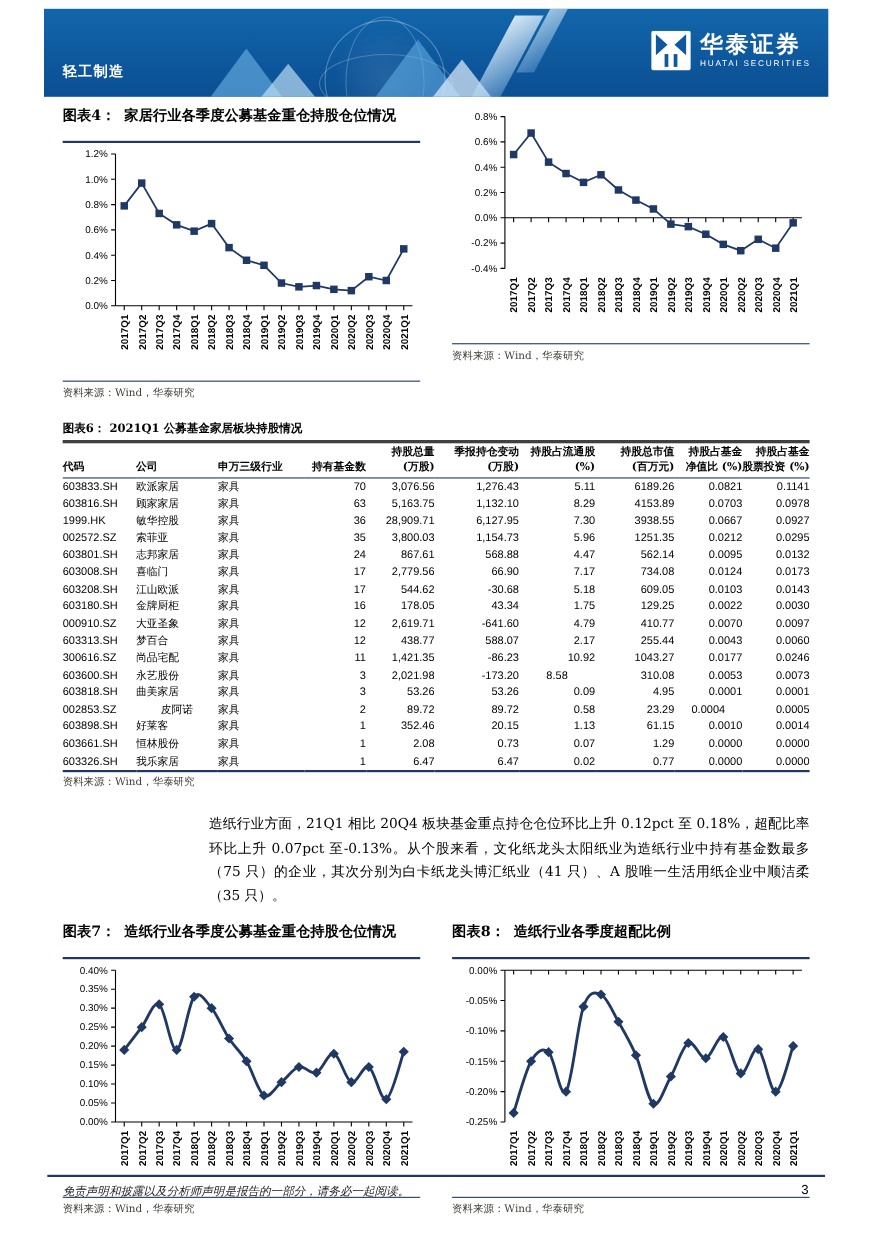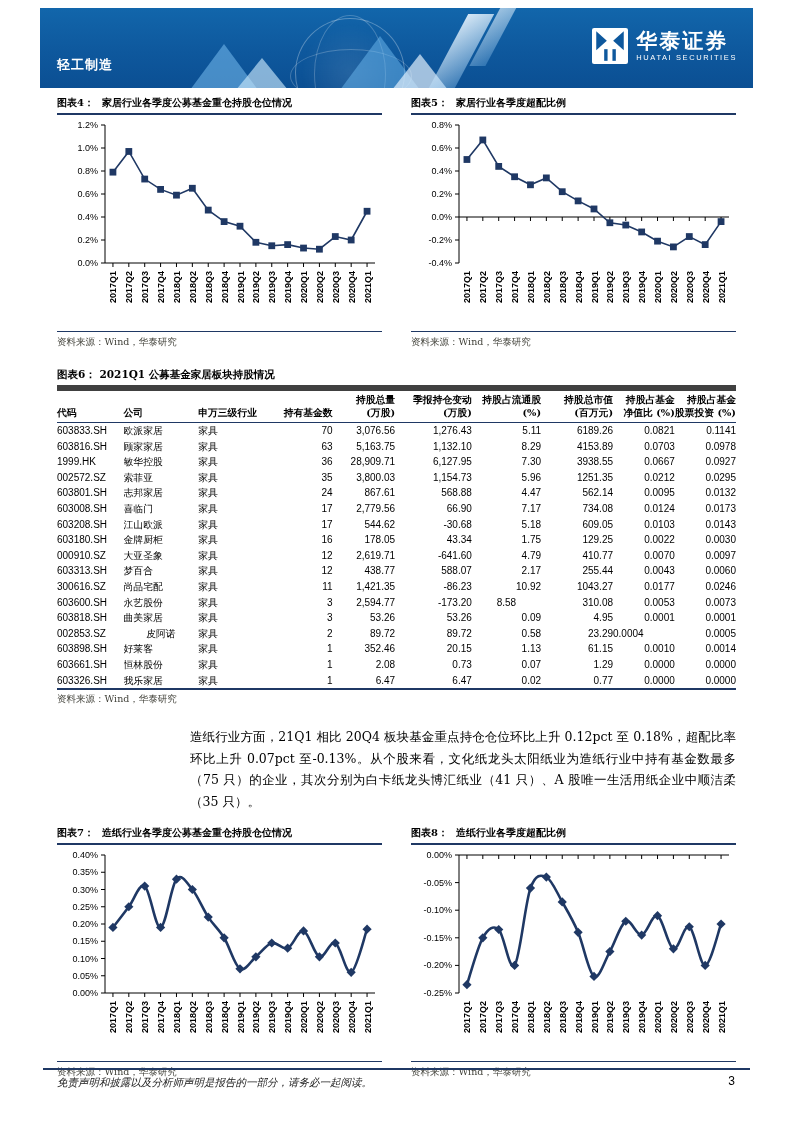--- a/index.html
+++ b/index.html
@@ -30,32 +30,32 @@
                      font-family:"DejaVu Serif", serif; letter-spacing:1px; }
   .brand { position:absolute; right:16px; top:20px; display:flex; align-items:center; gap:8px; }
   .brand-text { color:#fff; }
   .brand-cn { font-size:21px; font-weight:bold; letter-spacing:2px; line-height:22px; }
   .brand-en { font-size:7.5px; letter-spacing:1.6px; margin-top:1px; }
 
   
   .content { position:absolute; left:57px; top:96px; width:679px; }
   .fig-row { display:flex; gap:29px; }
   .fig { width:325px; }
-  .fig-title { font-size:10px; font-weight:bold; color:#000;
+  .fig-title { font-size:13px; font-weight:bold; color:#000;
                font-family:"DejaVu Serif", serif;
-               border-bottom:2px solid #1f3864; padding-bottom:3px; white-space:nowrap; }
+               border-bottom:2px solid #1f3864; padding-bottom:14px; white-space:nowrap; }
   .fig-title .lbl { margin-right:8px; }
   .fig-src { border-top:1px solid #1f3864; margin-top:2px; padding-top:4px;
              font-size:9.5px; color:#3f3f37; font-family:"DejaVu Serif", serif; }
   .chart-box { width:325px; height:214px; }
 
   
   .tbl-section { margin-top:14px; }
   .tbl-title { font-size:10.5px; font-weight:bold; font-family:"DejaVu Serif", serif;
-               border-bottom:6px solid #404040; padding-bottom:3px;margin-top:19px; }
+               border-bottom:3px solid #404040; padding-bottom:3px;margin-top:19px; }
   table.holdings { width:100%; border-collapse:collapse; table-layout:fixed; margin-top:1px; }
   table.holdings th { font-size:9.8px; font-weight:bold; font-family:"DejaVu Serif", serif;
                vertical-align:bottom; padding:2px 0 3px 0; line-height:12.5px; white-space:nowrap; }
   table.holdings tbody td { font-size:10px; line-height:15.6px; white-space:nowrap; overflow:hidden;
                font-family:"Liberation Sans", sans-serif; color:#000; }
   table.holdings td.cjk { font-family:"DejaVu Serif", serif; font-size:9.8px; }
   table.holdings thead tr { border-bottom:1.5px solid #1f3864; }
   table.holdings tbody tr:last-child { border-bottom:2px solid #1f3864; }
   .tbl-src { margin-top:3px; font-size:9.5px; color:#3f3f37; font-family:"DejaVu Serif", serif; }
 
@@ -172,23 +172,20 @@
               <rect x="227.24705882352941" y="126.19999999999999" width="6.8" height="6.8" fill="#1f3864"></rect>
               <rect x="243.12941176470588" y="129.65" width="6.8" height="6.8" fill="#1f3864"></rect>
               <rect x="259.01176470588234" y="130.79999999999998" width="6.8" height="6.8" fill="#1f3864"></rect>
               <rect x="274.89411764705886" y="118.14999999999999" width="6.8" height="6.8" fill="#1f3864"></rect>
               <rect x="290.7764705882353" y="121.6" width="6.8" height="6.8" fill="#1f3864"></rect>
               <rect x="306.6588235294118" y="92.85" width="6.8" height="6.8" fill="#1f3864"></rect>
             </svg></div>
         <div class="fig-src">资料来源：Wind，华泰研究</div>
       </div>
       <div class="fig">
-        <div class="fig-title">
-          <span class="lbl">图表5：</span><span>家居行业各季度超配比例</span>
-        </div>
         <div class="chart-box" id="chart1"><svg width="325" height="214" viewBox="0 0 325 214" font-family="Liberation Sans, sans-serif">
               <line x1="48" y1="10" x2="48" y2="148" stroke="#000" stroke-width="1"></line>
               <line x1="44" y1="10" x2="48" y2="10" stroke="#000" stroke-width="1"></line>
               <text x="41" y="13" text-anchor="end" font-size="9" fill="#000">0.8%</text>
               <line x1="44" y1="33.000000000000014" x2="48" y2="33.000000000000014" stroke="#000" stroke-width="1"></line>
               <text x="41" y="36.000000000000014" text-anchor="end" font-size="9" fill="#000">0.6%</text>
               <line x1="44" y1="56" x2="48" y2="56" stroke="#000" stroke-width="1"></line>
               <text x="41" y="59" text-anchor="end" font-size="9" fill="#000">0.4%</text>
               <line x1="44" y1="79" x2="48" y2="79" stroke="#000" stroke-width="1"></line>
               <text x="41" y="82" text-anchor="end" font-size="9" fill="#000">0.2%</text>
@@ -444,21 +441,21 @@
               <td style="text-align:right">10.92</td>
               <td style="text-align:right">1043.27</td>
               <td style="text-align:right">0.0177</td>
               <td style="text-align:right">0.0246</td>
             </tr>
             <tr>
               <td style="text-align:left">603600.SH</td>
               <td class="cjk" style="text-align:left">永艺股份</td>
               <td class="cjk" style="text-align:left">家具</td>
               <td style="text-align:right">3</td>
-              <td style="text-align:right">2,594.77</td>
+              <td style="text-align:right">2,021.98</td>
               <td style="text-align:right">-173.20</td>
               <td style="text-align:center">8.58</td>
               <td style="text-align:right">310.08</td>
               <td style="text-align:right">0.0053</td>
               <td style="text-align:right">0.0073</td>
             </tr>
             <tr>
               <td style="text-align:left">603818.SH</td>
               <td class="cjk" style="text-align:left">曲美家居</td>
               <td class="cjk" style="text-align:left">家具</td>
@@ -472,21 +469,21 @@
             </tr>
             <tr>
               <td style="text-align:left">002853.SZ</td>
               <td class="cjk" style="text-align:center">皮阿诺</td>
               <td class="cjk" style="text-align:left">家具</td>
               <td style="text-align:right">2</td>
               <td style="text-align:right">89.72</td>
               <td style="text-align:right">89.72</td>
               <td style="text-align:right">0.58</td>
               <td style="text-align:right">23.29</td>
-              <td style="text-align:left">0.0004</td>
+              <td style="text-align:center">0.0004</td>
               <td style="text-align:right">0.0005</td>
             </tr>
             <tr>
               <td style="text-align:left">603898.SH</td>
               <td class="cjk" style="text-align:left">好莱客</td>
               <td class="cjk" style="text-align:left">家具</td>
               <td style="text-align:right">1</td>
               <td style="text-align:right">352.46</td>
               <td style="text-align:right">20.15</td>
               <td style="text-align:right">1.13</td>

